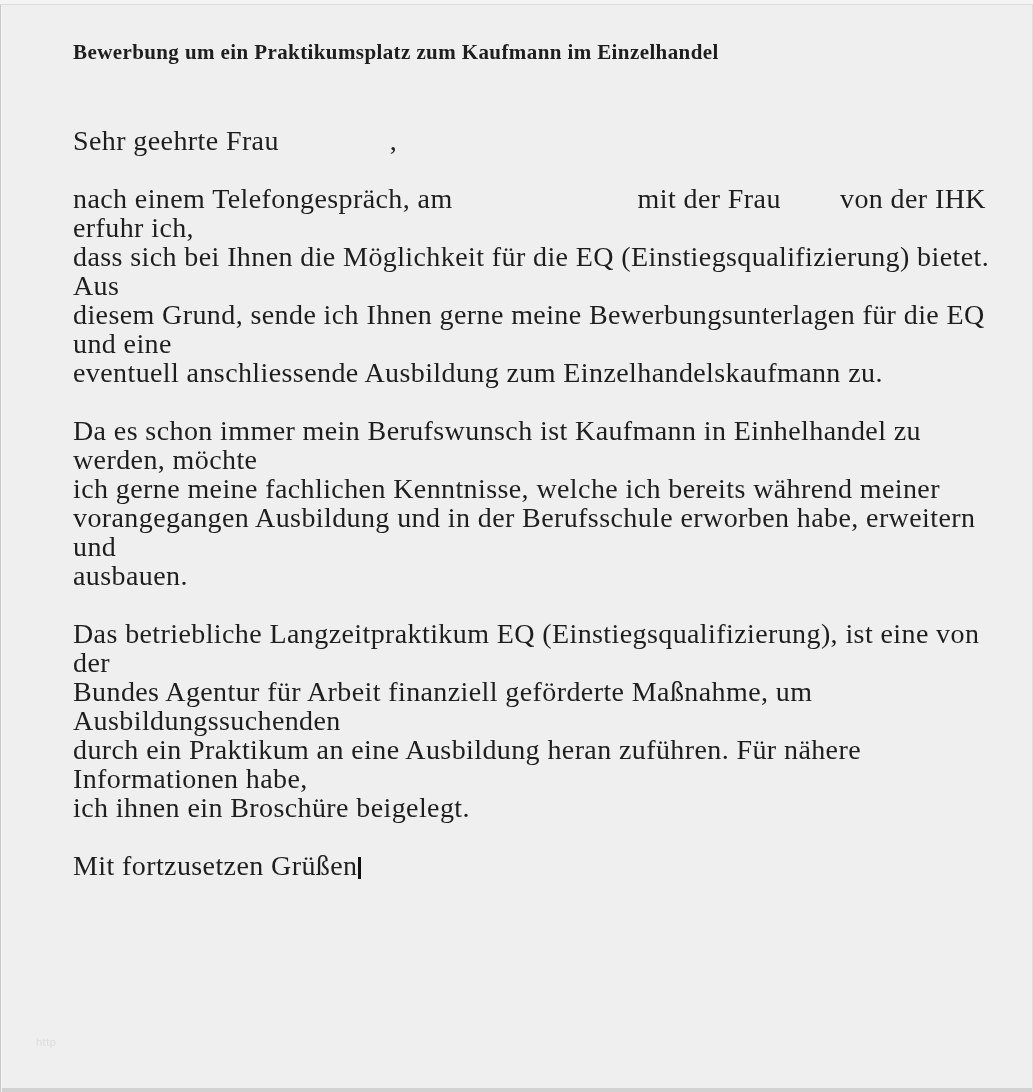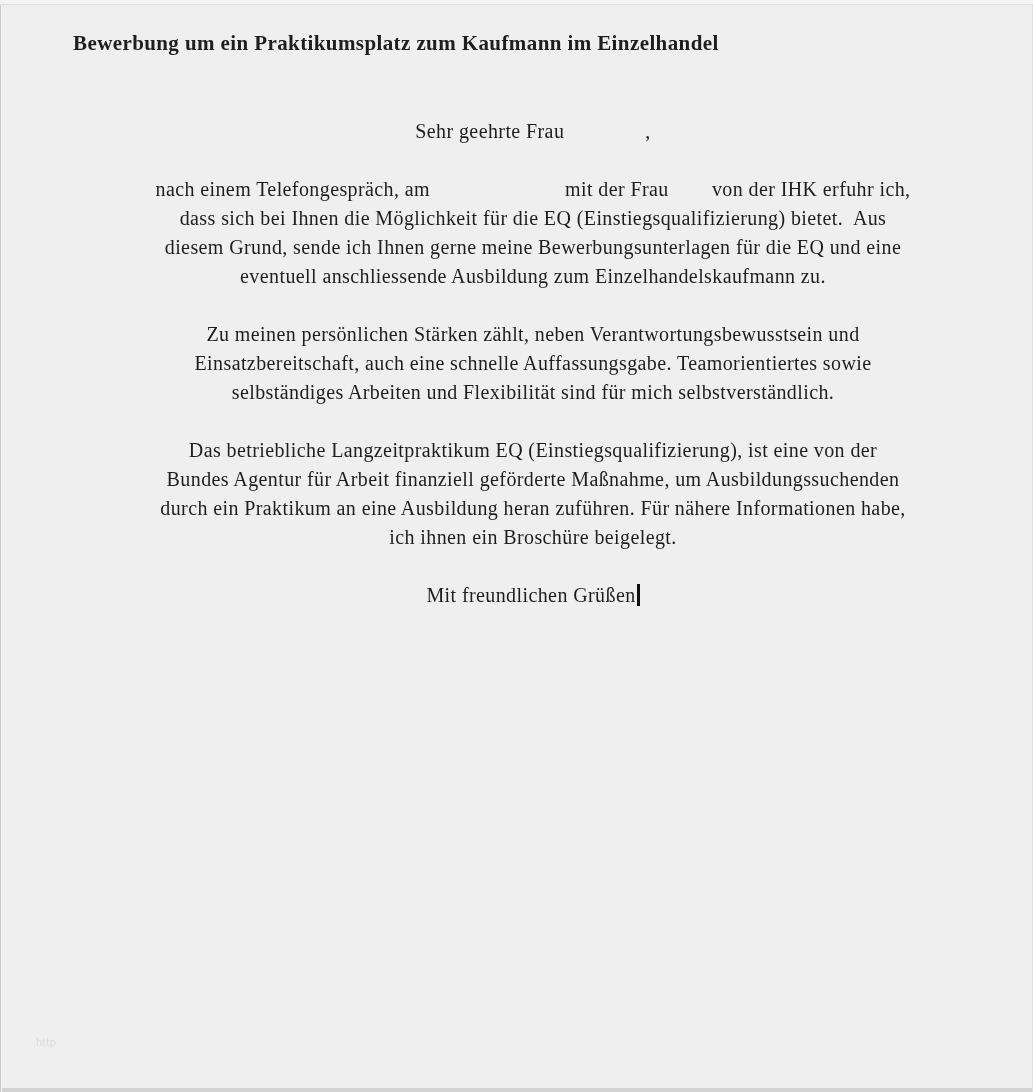--- a/index.html
+++ b/index.html
@@ -14,39 +14,38 @@
     box-sizing: border-box;
     background: #efefef;
     
     box-shadow:
       inset 0 4px 0 0 #f4f4f4,
       inset 0 5px 0 0 #dcdcdc,
       inset 1px 0 0 0 #c9c9c9,
       inset 2px 0 0 0 #f3f3f3,
       inset -1px 0 0 0 #dedede,
       inset 0 -4px 0 0 #d2d2d2;
-    padding: 29px 40px 0 73px;
+    padding: 38px 40px 0 73px;
     overflow: hidden;
     font-family: "Liberation Serif", "DejaVu Serif", serif;
     color: #1e1e1e;
     letter-spacing: 0.4px;
   }
   .title {
     font-size: 21px;
     font-weight: bold;
     line-height: 29px;
     margin: 0 0 59px 0;
     white-space: pre-wrap;
   }
   .line, .para {
-    font-size: 20px;
+    font-size: 28px;
     line-height: 29px;
     margin: 0 0 29px 0;
     white-space: pre-wrap;
-    text-align: center;
   }
   .caret {
     display: inline-block;
     width: 3px;
     height: 22px;
     background: #101010;
     vertical-align: -4px;
     margin-left: 1px;
   }
   .watermark {
@@ -67,28 +66,29 @@
   <h1 class="title">Bewerbung um ein Praktikumsplatz zum Kaufmann im Einzelhandel</h1>
 
   <p class="line">Sehr geehrte Frau               ,</p>
 
   <p class="para">nach einem Telefongespräch, am                         mit der Frau        von der IHK erfuhr ich,
 dass sich bei Ihnen die Möglichkeit für die EQ (Einstiegsqualifizierung) bietet.  Aus
 diesem Grund, sende ich Ihnen gerne meine Bewerbungsunterlagen für die EQ und eine
 eventuell anschliessende Ausbildung zum Einzelhandelskaufmann zu.</p>
 
 
+  <p class="para">Da es schon immer mein Berufswunsch ist Kaufmann in Einhelhandel zu werden, möchte
+ich gerne meine fachlichen Kenntnisse, welche ich bereits während meiner
+vorangegangen Ausbildung und in der Berufsschule erworben habe, erweitern und
+ausbauen.</p>
 
-  <p class="para">Zu meinen persönlichen Stärken zählt, neben Verantwortungsbewusstsein und
-Einsatzbereitschaft, auch eine schnelle Auffassungsgabe. Teamorientiertes sowie
-selbständiges Arbeiten und Flexibilität sind für mich selbstverständlich.</p>
 
   <p class="para">Das betriebliche Langzeitpraktikum EQ (Einstiegsqualifizierung), ist eine von der
 Bundes Agentur für Arbeit finanziell geförderte Maßnahme, um Ausbildungssuchenden
 durch ein Praktikum an eine Ausbildung heran zuführen. Für nähere Informationen habe,
 ich ihnen ein Broschüre beigelegt.</p>
 
 
-  <p class="para"><span>Mit freundlichen Grüßen</span><span class="caret"></span></p>
+  <p class="para"><span>Mit fortzusetzen Grüßen</span><span class="caret"></span></p>
 
   <div class="watermark">http</div>
 
 </div>
 
 </body></html>

